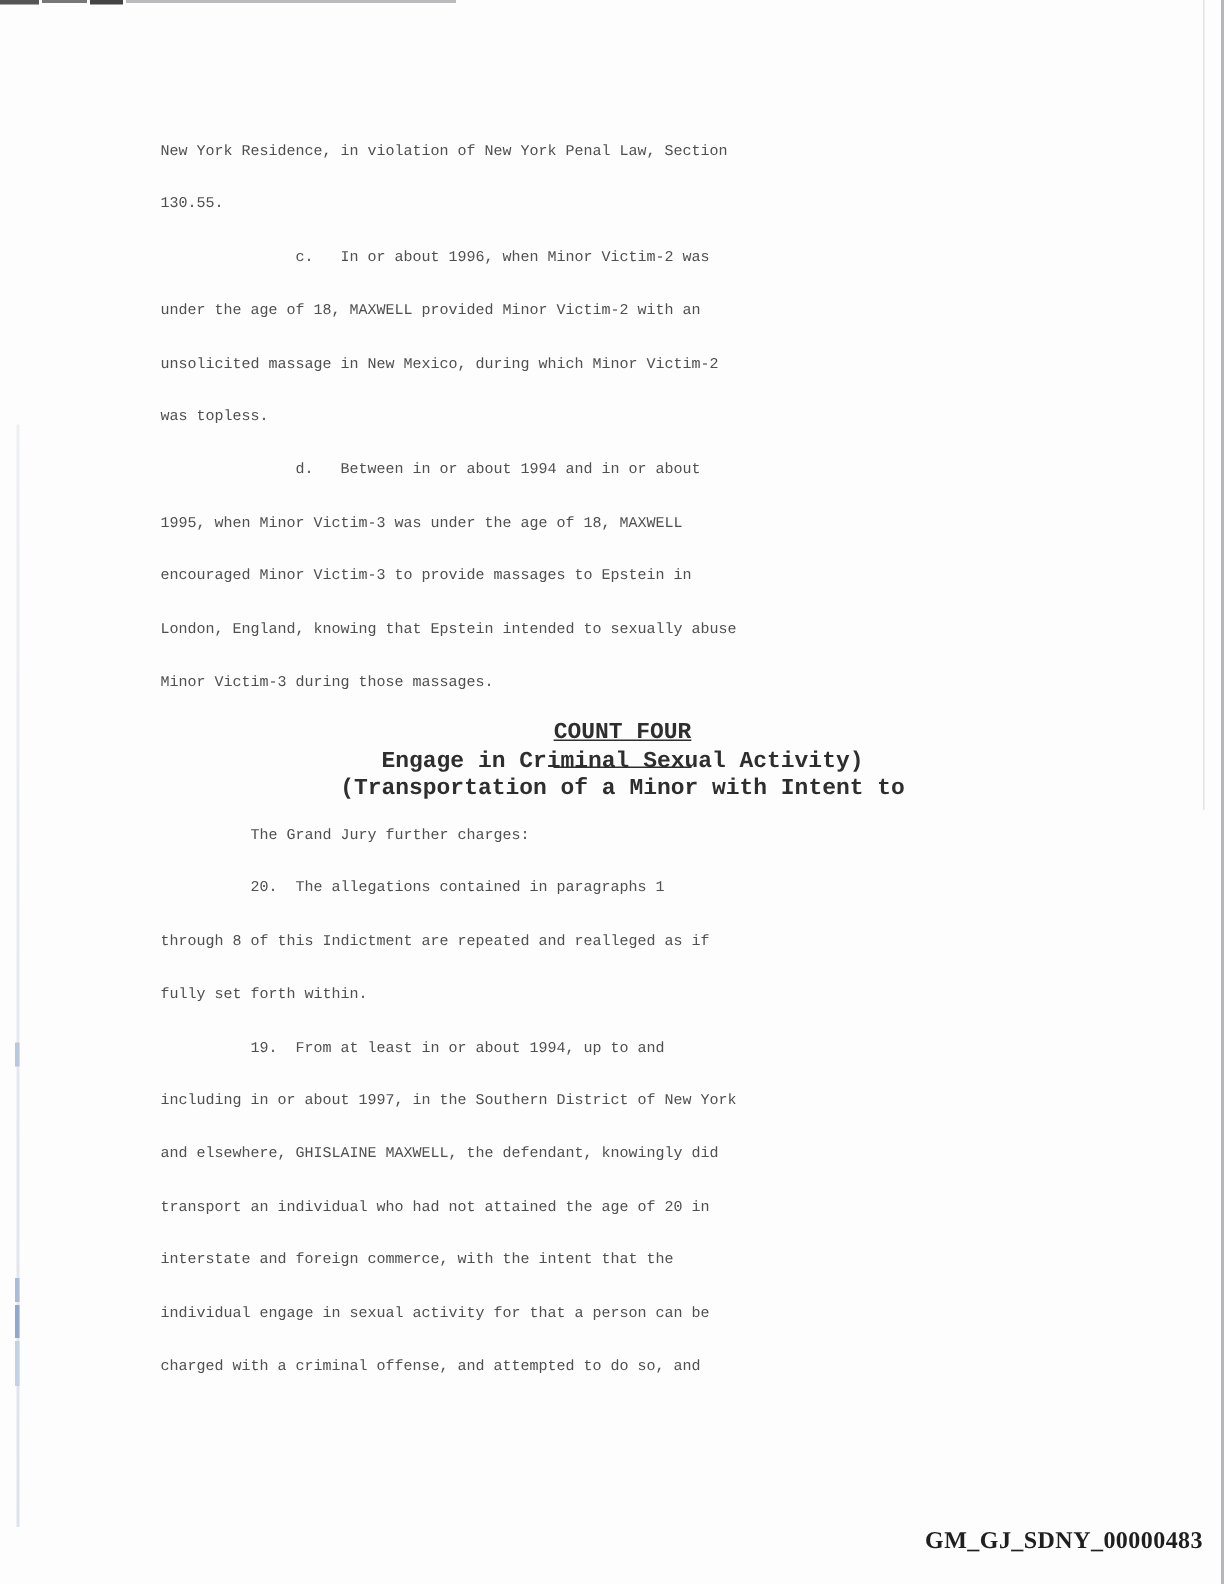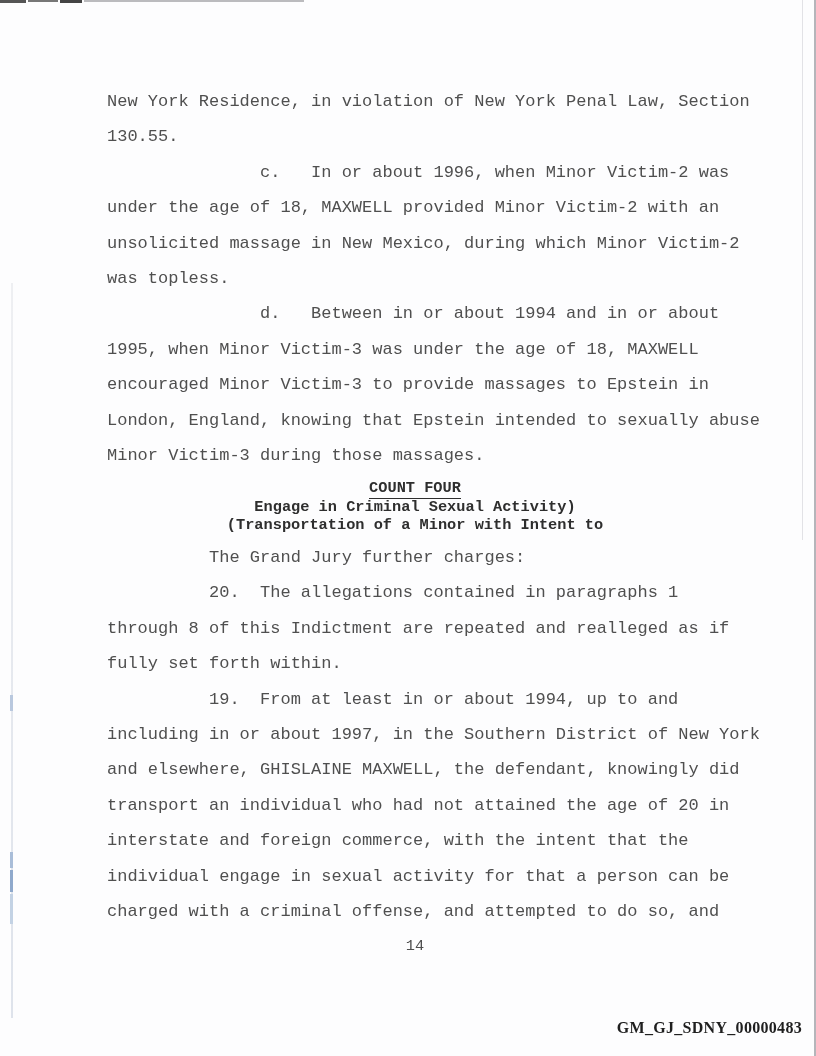--- a/index.html
+++ b/index.html
@@ -17,21 +17,21 @@
   }
   .content {
     position: absolute;
     top: 84px;
     left: 107px;
     width: 616px;
   }
   .line {
     display: block;
     white-space: pre;
-    font-size: 17px;
+    font-size: 10px;
     line-height: 35.4px;
     height: 35.4px;
     color: #4f4f4f;
   }
   .heading-block {
     margin-top: 6.2px;
     margin-bottom: 6px;
     text-align: center;
   }
   .heading-line {
@@ -39,21 +39,22 @@
     white-space: pre;
     font-weight: bold;
     font-size: 15.3px;
     line-height: 18.2px;
     height: 18.2px;
     color: #2e2e2e;
   }
   .underlined {
     display: inline-block;
     border-bottom: 1.5px solid #2e2e2e;
-    padding-bottom: 0;
+    padding-bottom: 13px;
+    text-decoration: underline;
   }
   .page-number {
     display: block;
     text-align: center;
     font-size: 15.3px;
     line-height: 35.4px;
     height: 35.4px;
     color: #4f4f4f;
   }
   .bates {
@@ -113,21 +114,20 @@
     <span class="line">through 8 of this Indictment are repeated and realleged as if</span>
     <span class="line">fully set forth within.</span>
     <span class="line">          19.  From at least in or about 1994, up to and</span>
     <span class="line">including in or about 1997, in the Southern District of New York</span>
     <span class="line">and elsewhere, GHISLAINE MAXWELL, the defendant, knowingly did</span>
     <span class="line">transport an individual who had not attained the age of 20 in</span>
     <span class="line">interstate and foreign commerce, with the intent that the</span>
     <span class="line">individual engage in sexual activity for that a person can be</span>
     <span class="line">charged with a criminal offense, and attempted to do so, and</span>
 
-    <span class="page-number">14</span>
   </div>
 
   <div class="bates">GM_GJ_SDNY_00000483</div>
 
   <div class="artifact top-edge-1"></div>
   <div class="artifact top-edge-2"></div>
   <div class="artifact top-edge-3"></div>
   <div class="artifact top-edge-4"></div>
   <div class="artifact right-edge"></div>
   <div class="artifact right-faint"></div>

